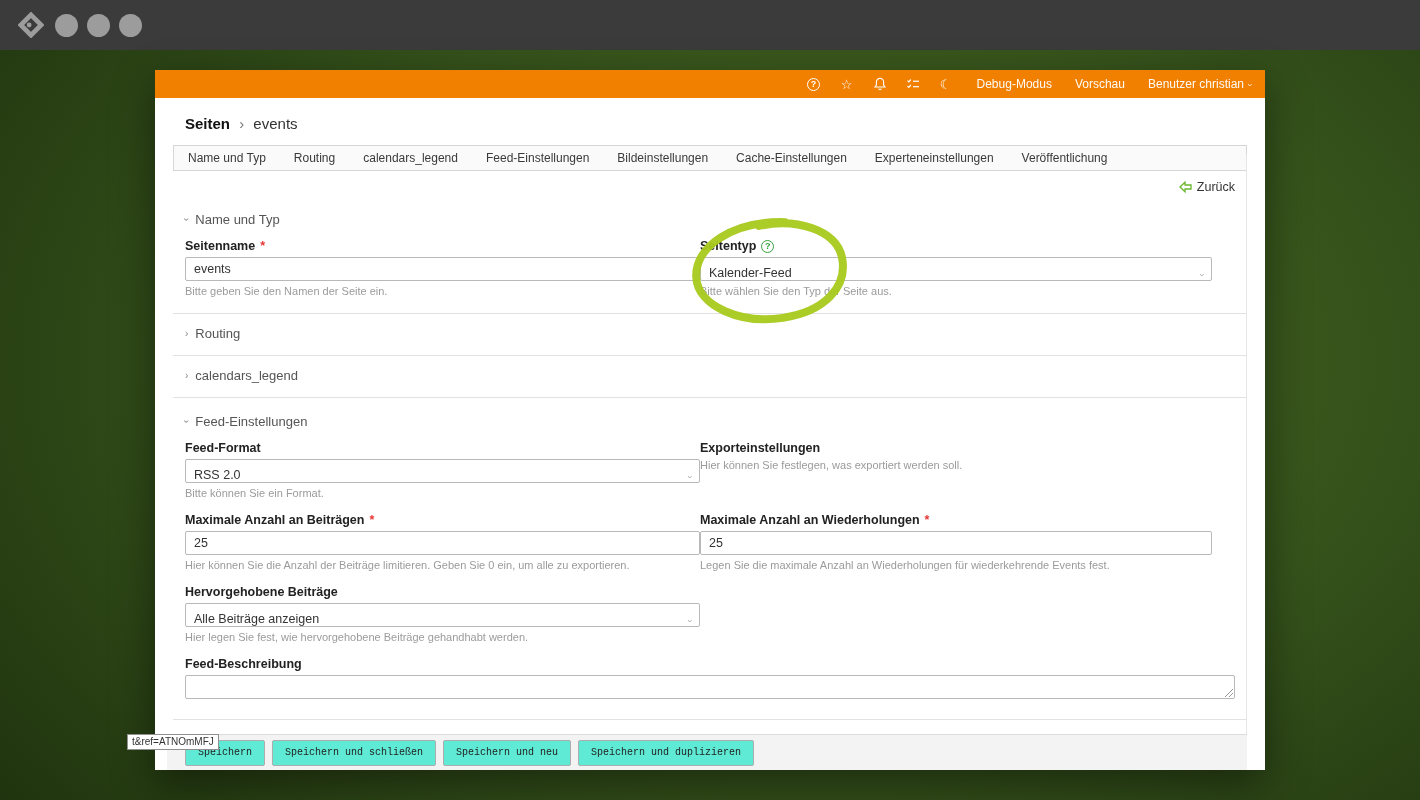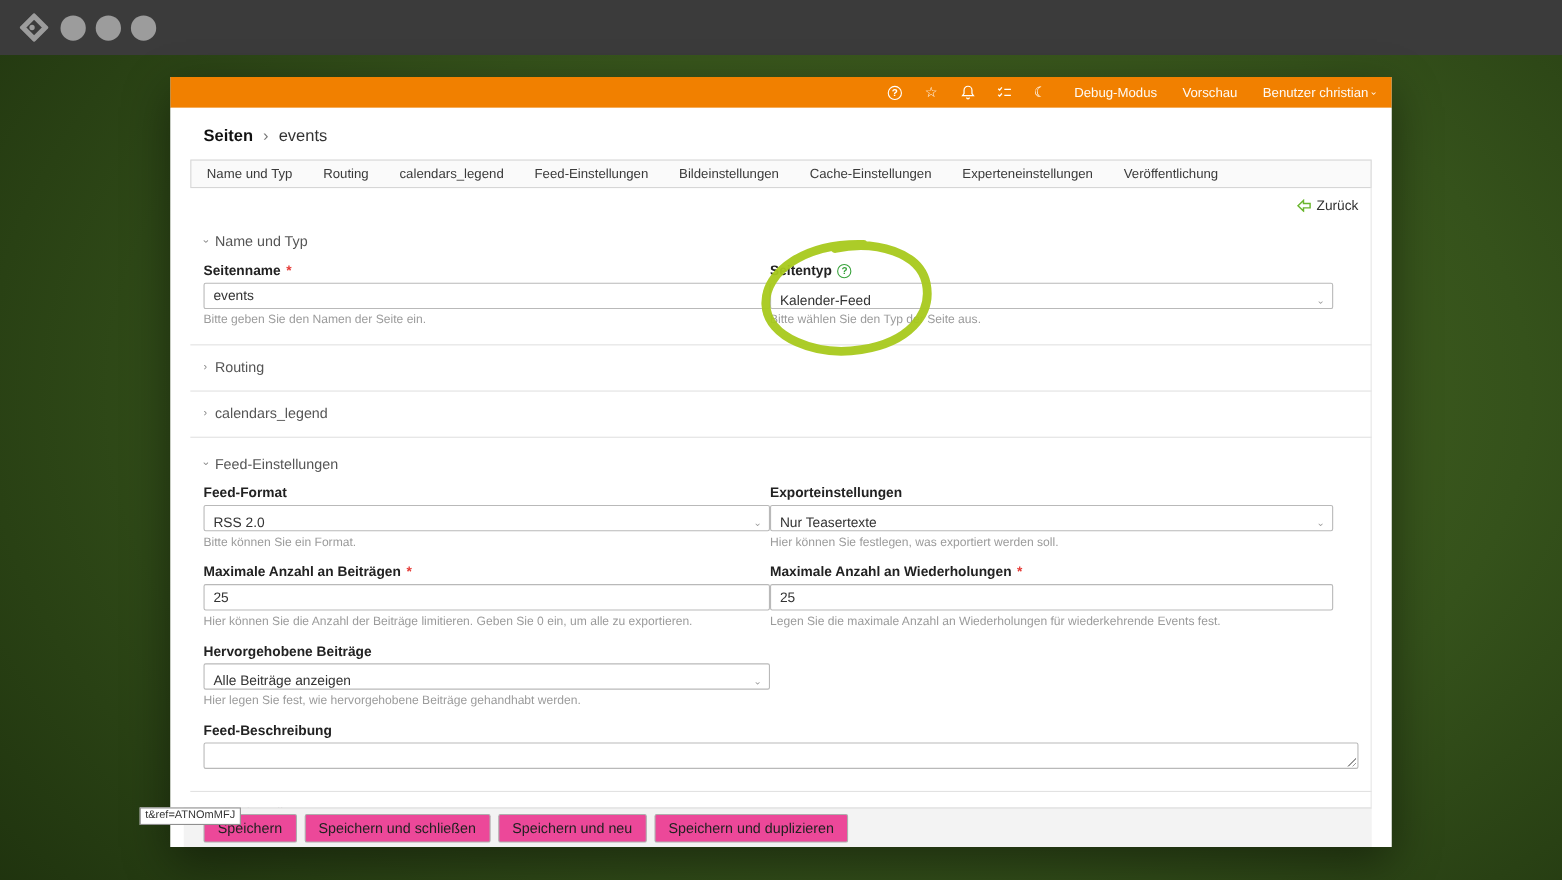--- a/index.html
+++ b/index.html
@@ -64,23 +64,23 @@
     background:repeating-linear-gradient(135deg, transparent 0 2px, #999 2px 3px);
     clip-path:polygon(100% 0, 100% 100%, 0 100%); }
 
   .marker-svg { position:absolute; left:535px; top:117px; width:160px; height:112px;
     pointer-events:none; transform:rotate(-6deg); }
 
   .rail { position:absolute; top:56px; bottom:36px; right:18px; width:0; border-left:1px solid #e6e6e6; }
 
   .footer { position:absolute; left:12px; right:18px; bottom:0; height:36px; background:#f3f3f3;
     border-top:1px solid #dcdcdc; display:flex; align-items:center; gap:7px; padding-left:18px; }
-  .fbtn { height:26px; padding:0 12px; background:#ec4899; border:1px solid #adadad; border-radius:2px;
-    font-size:13px; color:#222; cursor:pointer;
-    font-family:Liberation Sans, sans-serif; }
+  .fbtn { height:26px; padding:0 12px; background:#5eead4; border:1px solid #adadad; border-radius:2px;
+    font-size:10px; color:#222; cursor:pointer;
+    font-family:Liberation Mono, monospace; }
 
   .statusbar { position:absolute; left:127px; top:734px; height:16px; background:#fff;
     border:1px solid #909090; font-size:10px; color:#333; padding:1px 4px; white-space:nowrap; }
 </style>
 </head>
 <body>
 
 <div class="desktop">
 
   <div class="capture-bar">
@@ -203,24 +203,20 @@
           <div>
             <div class="flabel">Feed-Format</div>
             <div class="tselect">
               <span>RSS 2.0</span>
               <span class="sel-chev">›</span>
             </div>
             <div class="fhelp">Bitte können Sie ein Format.</div>
           </div>
           <div>
             <div class="flabel">Exporteinstellungen</div>
-            <div class="tselect">
-              <span>Nur Teasertexte</span>
-              <span class="sel-chev">›</span>
-            </div>
             <div class="fhelp">Hier können Sie festlegen, was exportiert werden soll.</div>
           </div>
         </div>
 
         <div class="grid inset" style="margin-top:14px">
           <div>
             <div class="flabel">
               <span>Maximale Anzahl an Beiträgen</span>
                 <span class="req">*</span>
             </div>

